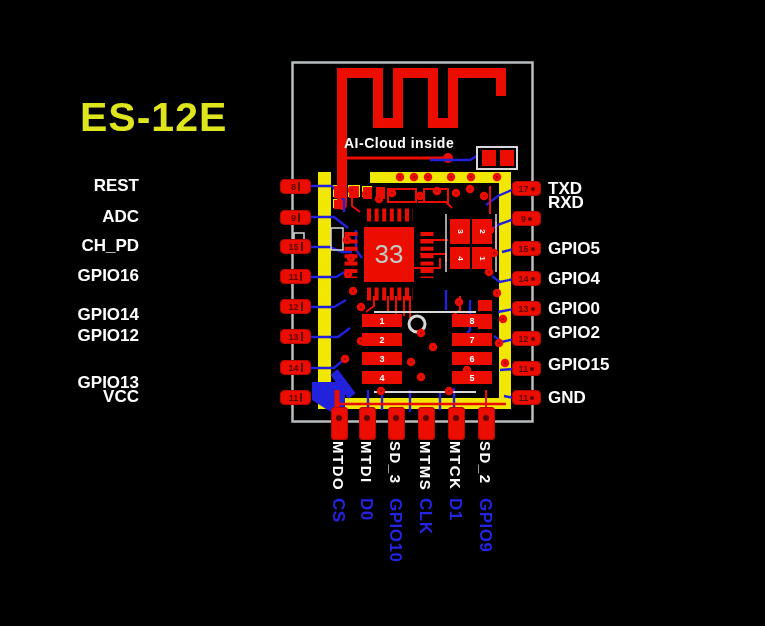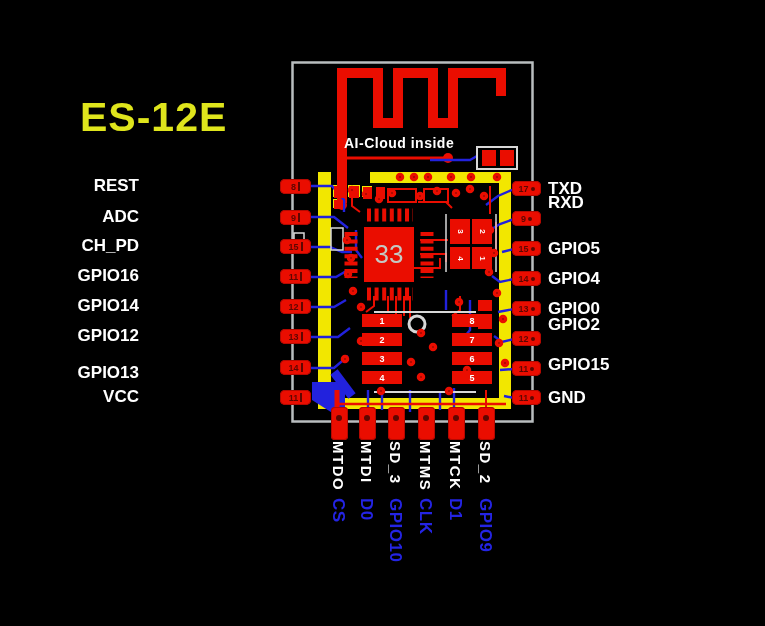--- a/index.html
+++ b/index.html
@@ -235,23 +235,23 @@
       <span>6</span>
     </div>
   <div class="fpad" style="left:452px;top:371px">
       <span>5</span>
     </div>
 
   <div class="plabel left" style="top:177px">REST</div>
   <div class="plabel left" style="top:208px">ADC</div>
   <div class="plabel left" style="top:237px">CH_PD</div>
   <div class="plabel left" style="top:267px">GPIO16</div>
-  <div class="plabel left" style="top:297px">GPIO14</div>
+  <div class="plabel left" style="top:306px">GPIO14</div>
   <div class="plabel left" style="top:327px">GPIO12</div>
-  <div class="plabel left" style="top:364px">GPIO13</div>
+  <div class="plabel left" style="top:374px">GPIO13</div>
   <div class="plabel left" style="top:388px">VCC</div>
 
   <div class="pad pad-l" style="top:179px">
       <span class="pnum">8</span>
       <i class="slot"></i>
     </div>
   <div class="pad pad-l" style="top:210px">
       <span class="pnum">9</span>
       <i class="slot"></i>
     </div>
@@ -311,21 +311,21 @@
   <div class="pad pad-r" style="top:390px">
       <span class="pnum">11</span>
       <i class="hole"></i>
     </div>
 
   <div class="plabel right" style="top:180px">TXD</div>
   <div class="plabel right" style="top:194px">RXD</div>
   <div class="plabel right" style="top:240px">GPIO5</div>
   <div class="plabel right" style="top:270px">GPIO4</div>
   <div class="plabel right" style="top:300px">GPIO0</div>
-  <div class="plabel right" style="top:316px">GPIO2</div>
+  <div class="plabel right" style="top:324px">GPIO2</div>
   <div class="plabel right" style="top:356px">GPIO15</div>
   <div class="plabel right" style="top:389px">GND</div>
 
   <div class="pad pad-b" style="left:331px"></div>
   <div class="pad pad-b" style="left:359px"></div>
   <div class="pad pad-b" style="left:388px"></div>
   <div class="pad pad-b" style="left:418px"></div>
   <div class="pad pad-b" style="left:448px"></div>
   <div class="pad pad-b" style="left:478px"></div>
 

